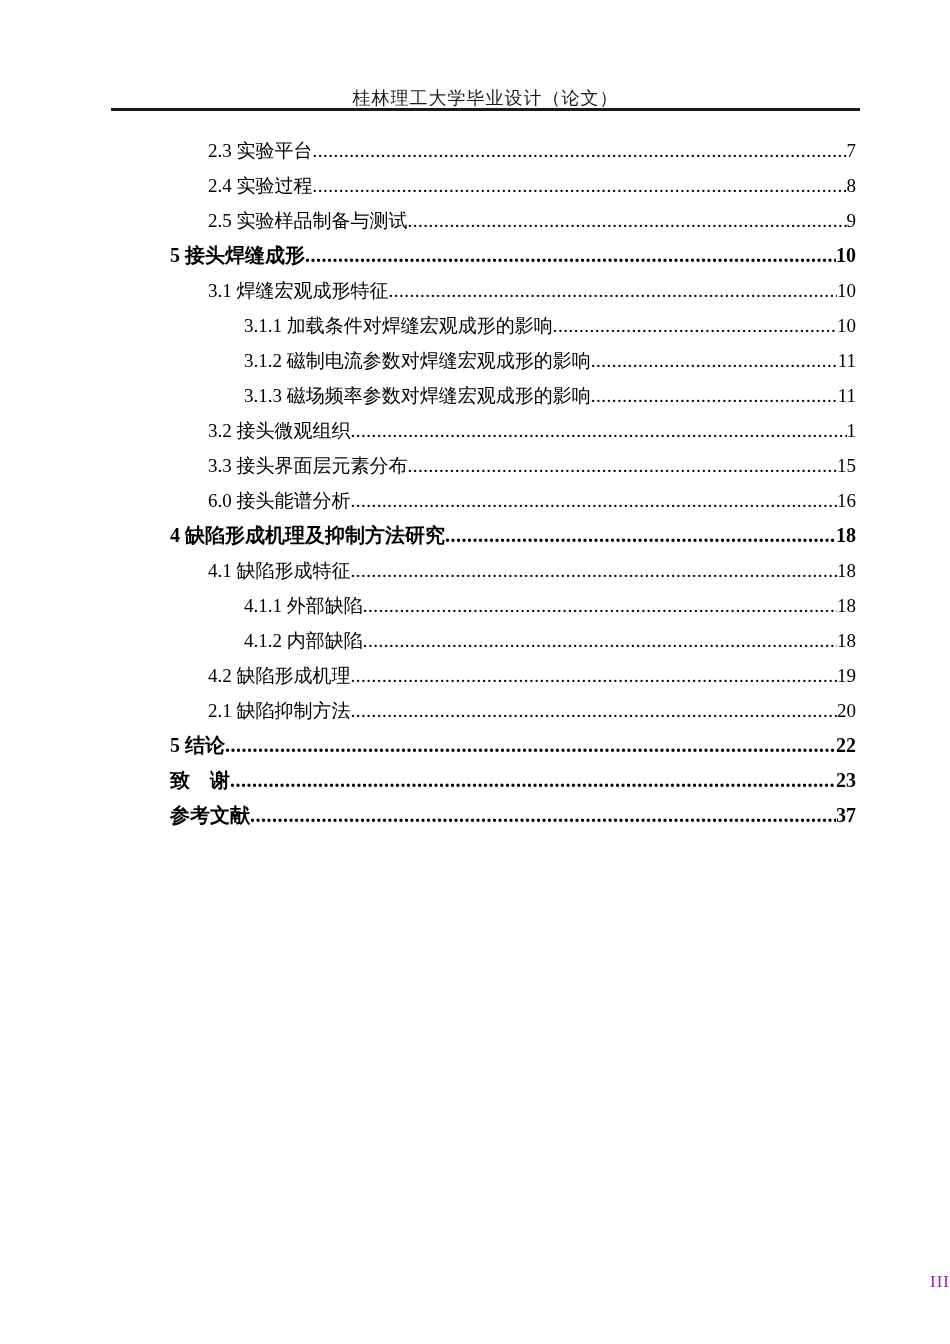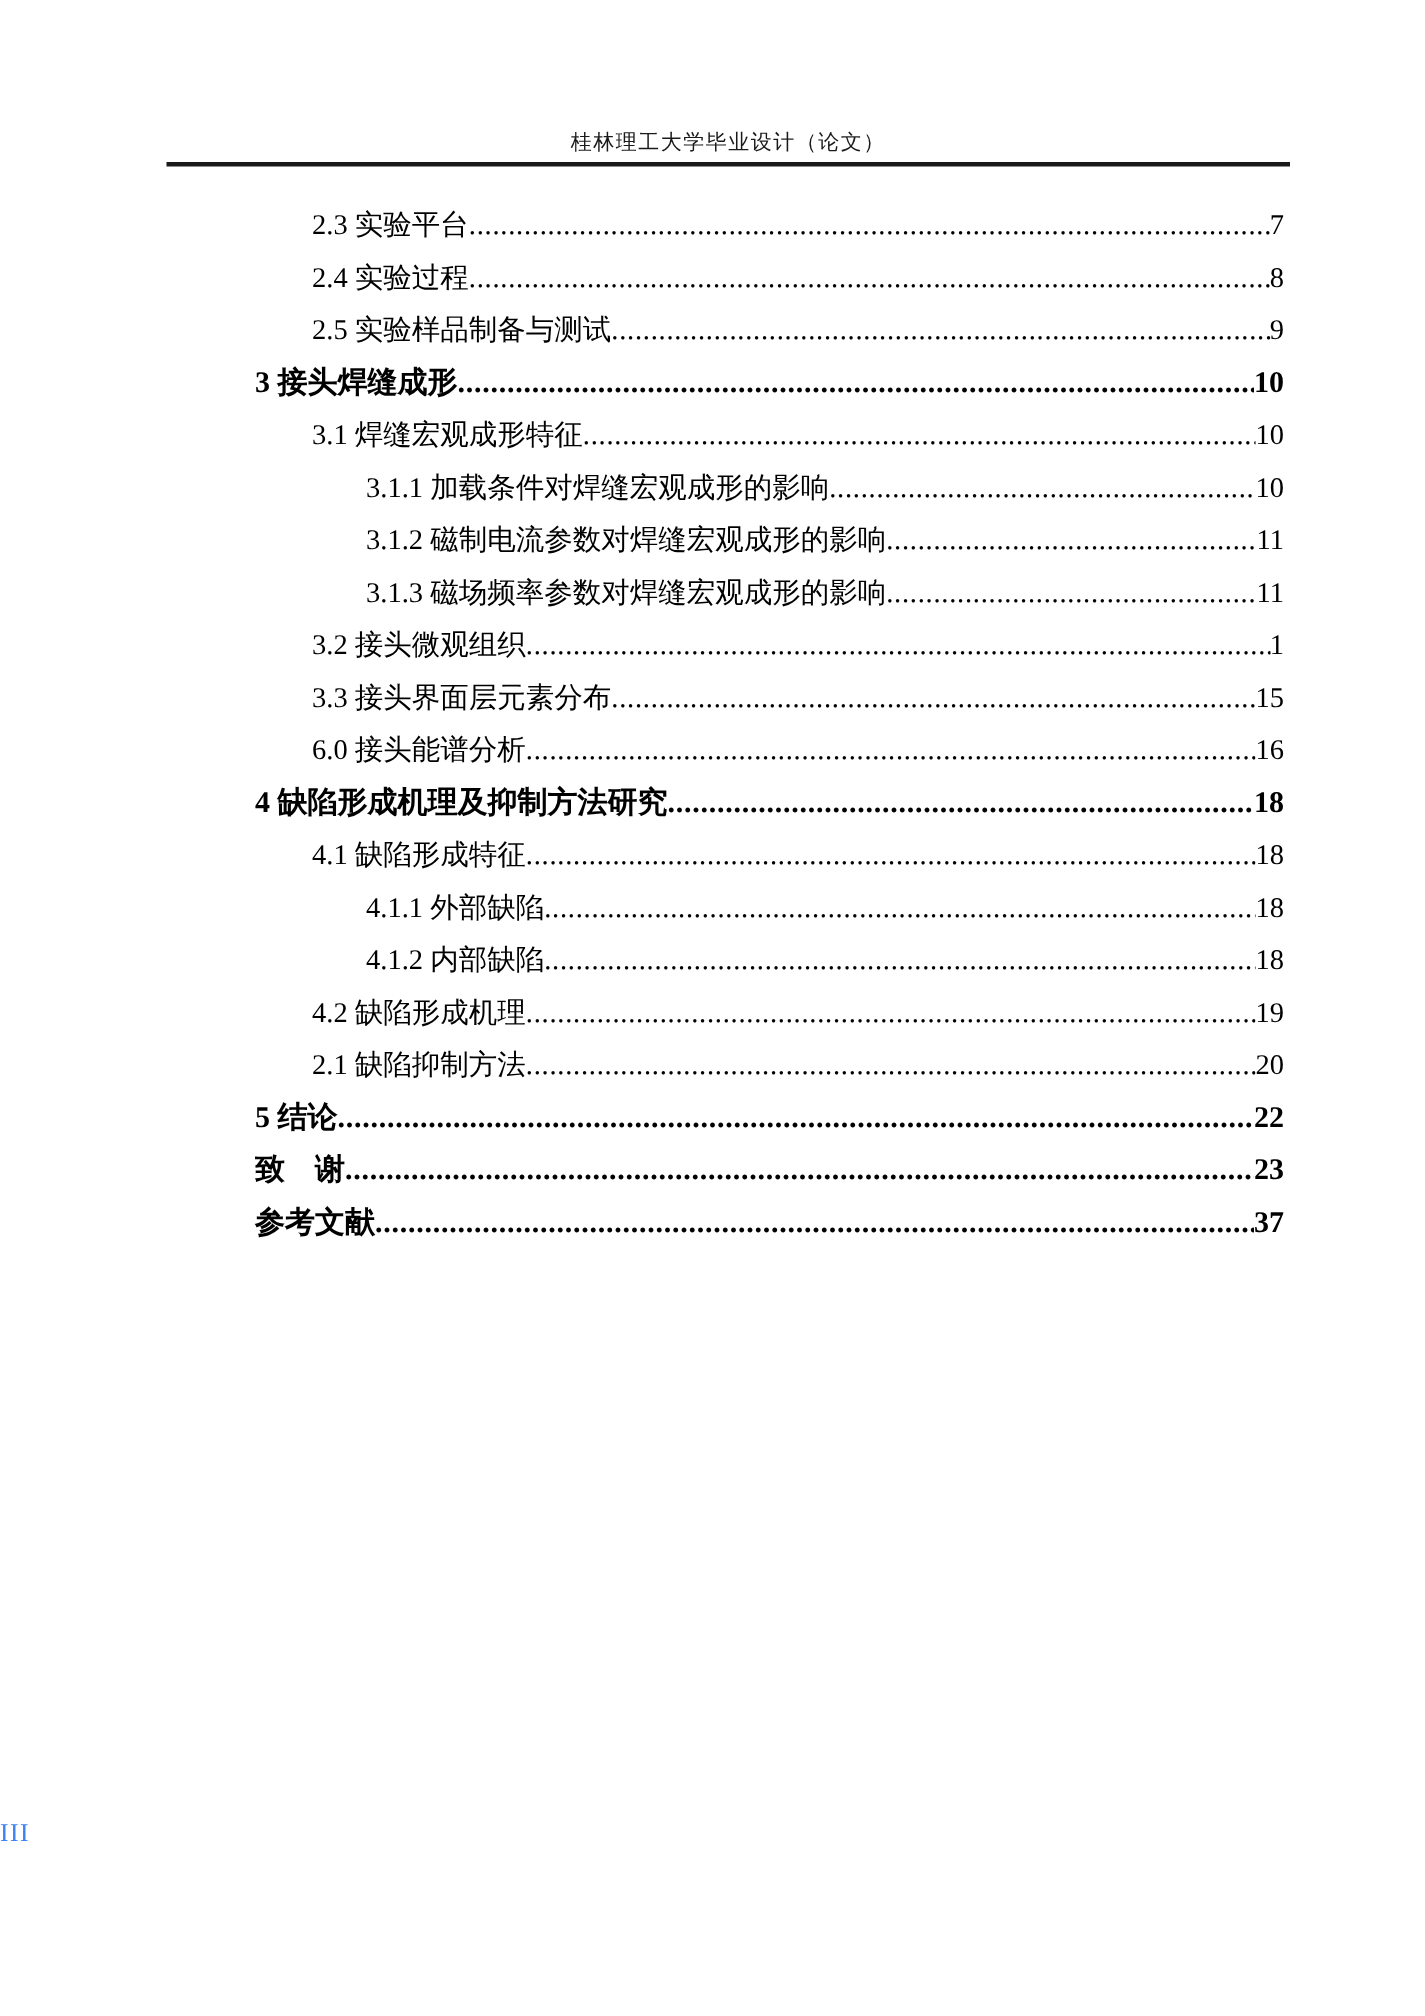--- a/index.html
+++ b/index.html
@@ -15,21 +15,21 @@
     overflow: hidden;
     font-family: "Liberation Serif", "DejaVu Serif", serif;
     color: #000000;
   }
   .running-header {
     position: absolute;
     top: 86px;
     left: 111px;
     width: 749px;
     text-align: center;
-    font-size: 14px;
+    font-size: 18px;
     letter-spacing: 1px;
     color: #1a1a1a;
     white-space: nowrap;
   }
   .header-rule {
     position: absolute;
     top: 108px;
     left: 111px;
     width: 749px;
     height: 3px;
@@ -67,27 +67,27 @@
   }
   .toc-dots::after {
     content: "..................................................................................................................................................................................................................................................";
     letter-spacing: 0.5px;
   }
   .toc-page {
     flex: 0 0 auto;
   }
   .page-footer {
     position: absolute;
-    top: 1212px;
+    top: 1272px;
     left: 0;
     width: 100%;
-    text-align: left;
+    text-align: right;
     font-size: 17px;
     letter-spacing: 1px;
-    color: #3b82f6;
+    color: #a21caf;
   }
 </style>
 </head>
 <body>
 
 <div class="page">
   <div class="running-header">桂林理工大学毕业设计（论文）</div>
   <div class="header-rule"></div>
 
   <div class="toc-list">
@@ -100,21 +100,21 @@
         <span class="toc-label">2.4 实验过程</span>
         <span class="toc-dots"></span>
         <span class="toc-page">8</span>
       </div>
       <div class="toc-row level-1">
         <span class="toc-label">2.5 实验样品制备与测试</span>
         <span class="toc-dots"></span>
         <span class="toc-page">9</span>
       </div>
       <div class="toc-row level-0 bold">
-        <span class="toc-label">3 接头焊缝成形</span>
+        <span class="toc-label">5 接头焊缝成形</span>
         <span class="toc-dots"></span>
         <span class="toc-page">10</span>
       </div>
       <div class="toc-row level-1">
         <span class="toc-label">3.1 焊缝宏观成形特征</span>
         <span class="toc-dots"></span>
         <span class="toc-page">10</span>
       </div>
       <div class="toc-row level-2">
         <span class="toc-label">3.1.1 加载条件对焊缝宏观成形的影响</span>

